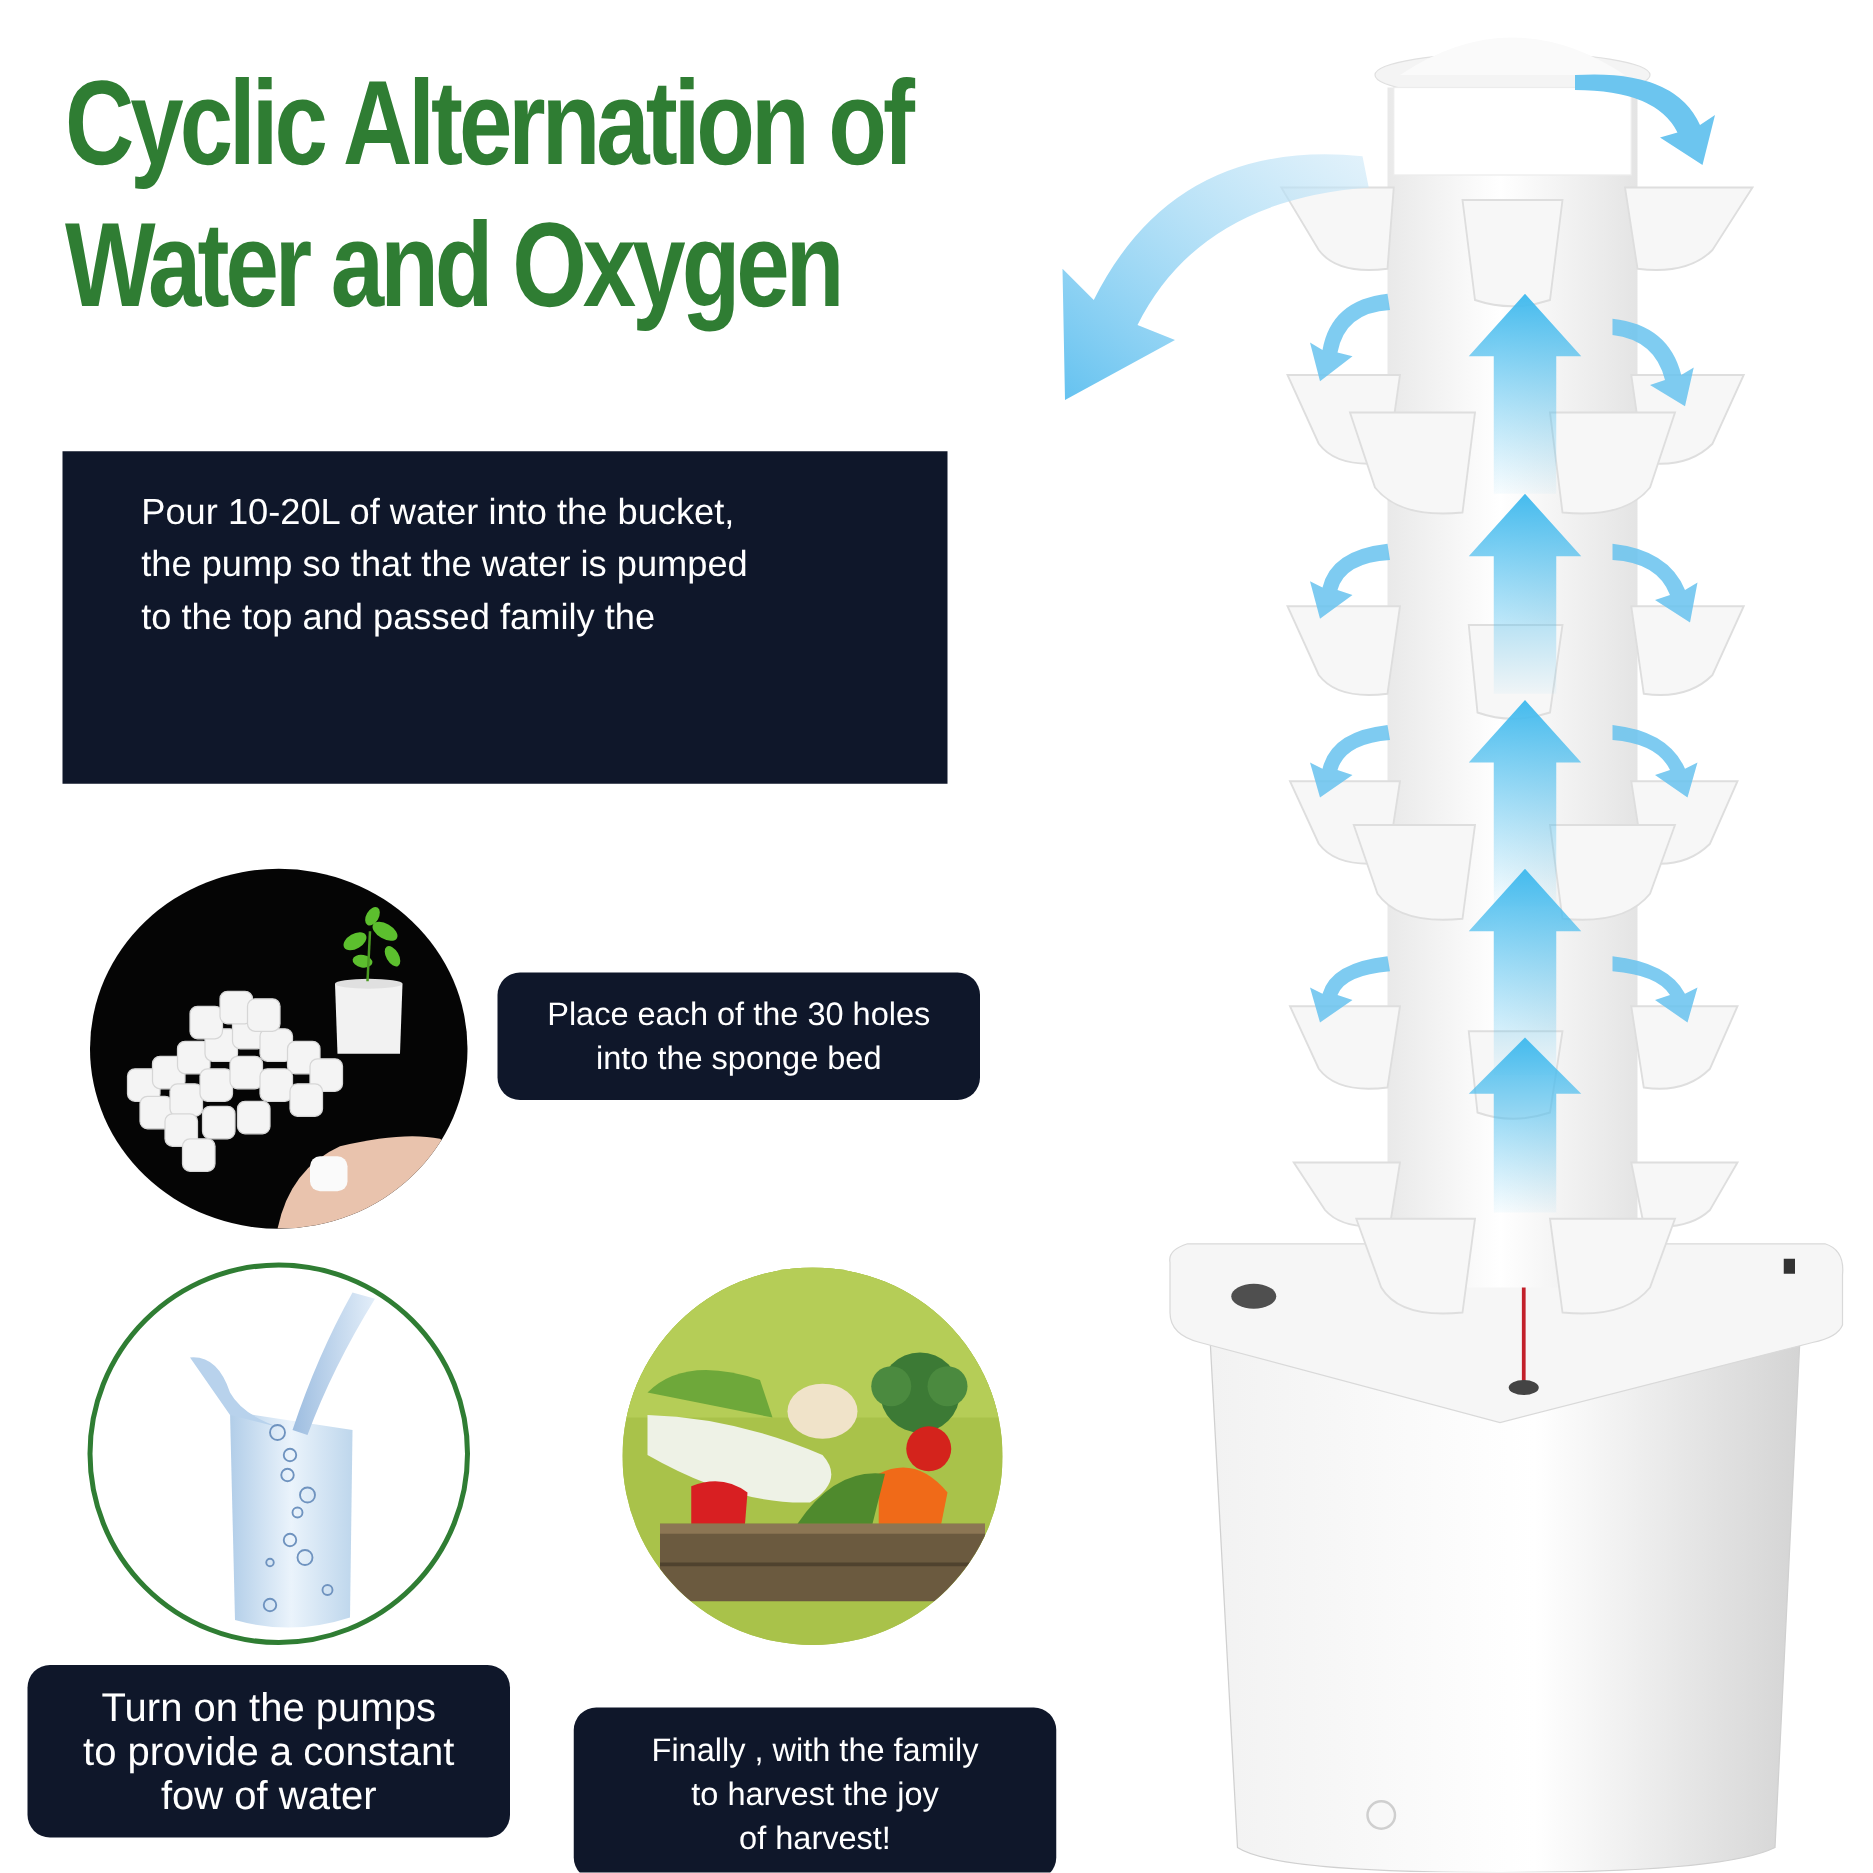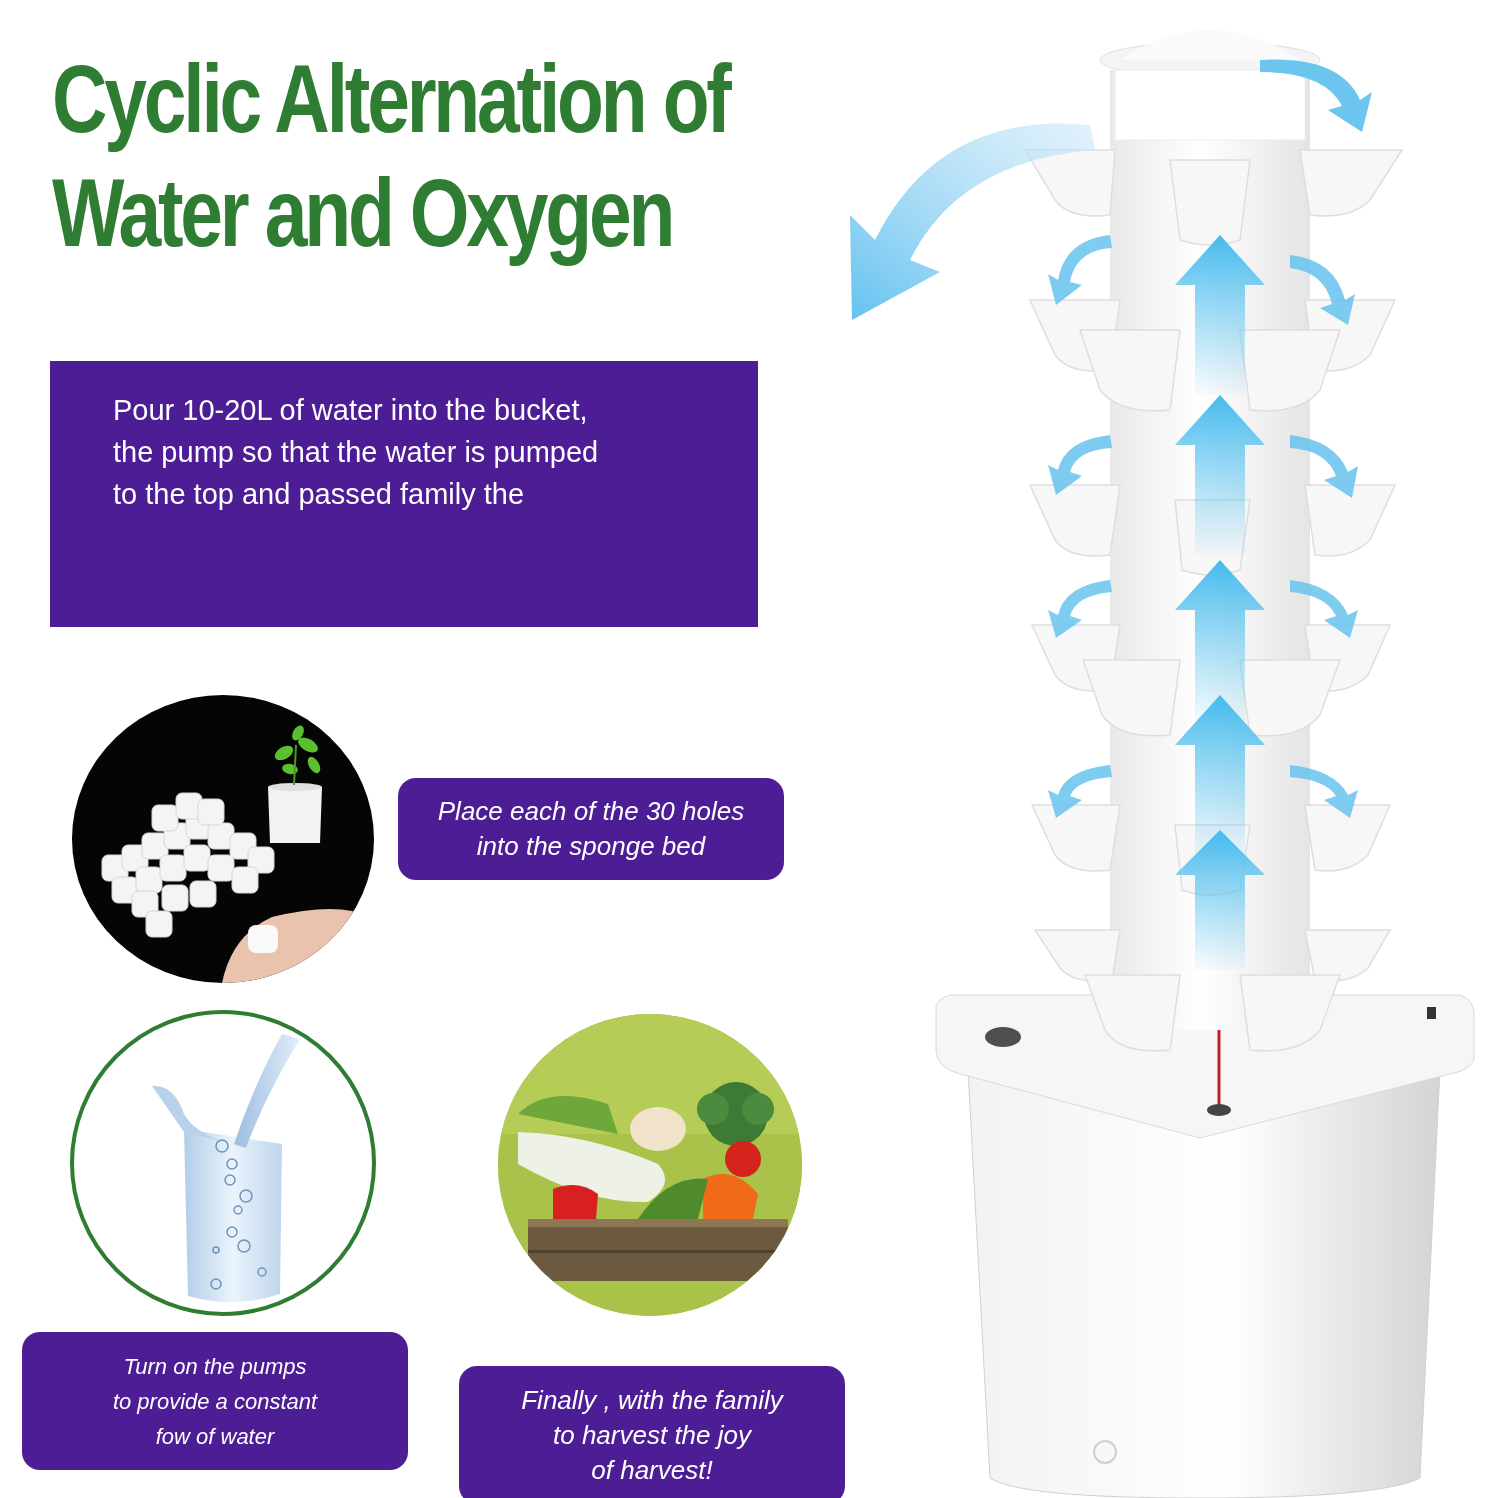--- a/index.html
+++ b/index.html
@@ -8,31 +8,31 @@
     .title {
       position: absolute; left: 52px; top: 42px; width: 820px;
       font-family: "Liberation Sans", sans-serif; font-weight: 700;
       color: #2f7d33; font-size: 96px; line-height: 114px;
       letter-spacing: -4px; transform: scaleX(0.80); transform-origin: left top;
       white-space: nowrap;
     }
     .title span { display: block; }
 
     .greenbox {
-      position: absolute; background: #4c1d95; color: #ffffff;
+      position: absolute; background: #0f172a; color: #ffffff;
       font-family: "Liberation Sans", sans-serif;
     }
     .box-main { left: 50px; top: 361px; width: 708px; height: 266px; }
     .box-main .txt { position: absolute; left: 63px; top: 28px; font-size: 29px; line-height: 42px; }
     .box-main .txt span { display: block; white-space: nowrap; }
 
-    .pill { border-radius: 18px; text-align: center; display: flex; flex-direction: column; justify-content: center; align-items: center; font-style: italic; }
+    .pill { border-radius: 18px; text-align: center; display: flex; flex-direction: column; justify-content: center; align-items: center; }
     .pill span { display: block; white-space: nowrap; }
     .box-sponge { left: 398px; top: 778px; width: 386px; height: 102px; font-size: 26px; line-height: 35px; }
-    .box-pump { left: 22px; top: 1332px; width: 386px; height: 138px; font-size: 22px; line-height: 35px; }
+    .box-pump { left: 22px; top: 1332px; width: 386px; height: 138px; font-size: 32px; line-height: 35px; }
     .box-harvest { left: 459px; top: 1332px; width: 386px; height: 138px; font-size: 26px; line-height: 35px; margin-top: 34px; }
 
     .circle { position: absolute; border-radius: 50%; overflow: hidden; }
     .c-sponge { left: 72px; top: 695px; width: 302px; height: 288px; background: #050505; }
     .c-water { left: 70px; top: 1010px; width: 306px; height: 306px; background: #fff; border: 4px solid #2f7d33; box-sizing: border-box; }
     .c-veg { left: 498px; top: 1014px; width: 304px; height: 302px; background: #a9c24a; }
 
     .tower { position: absolute; left: 820px; top: 10px; width: 670px; height: 1488px; }
   </style>
 </head>

